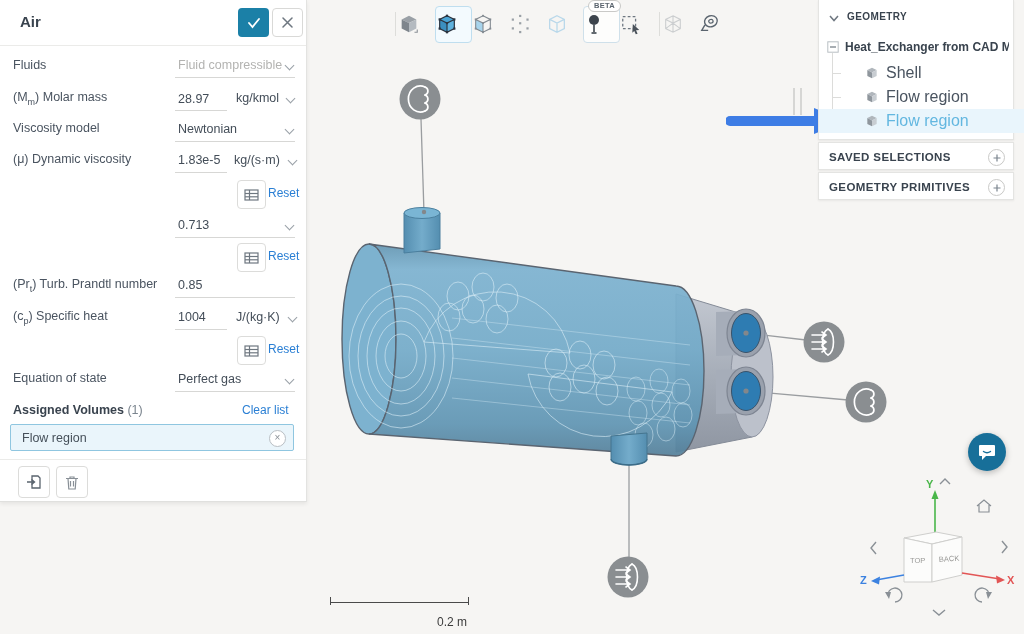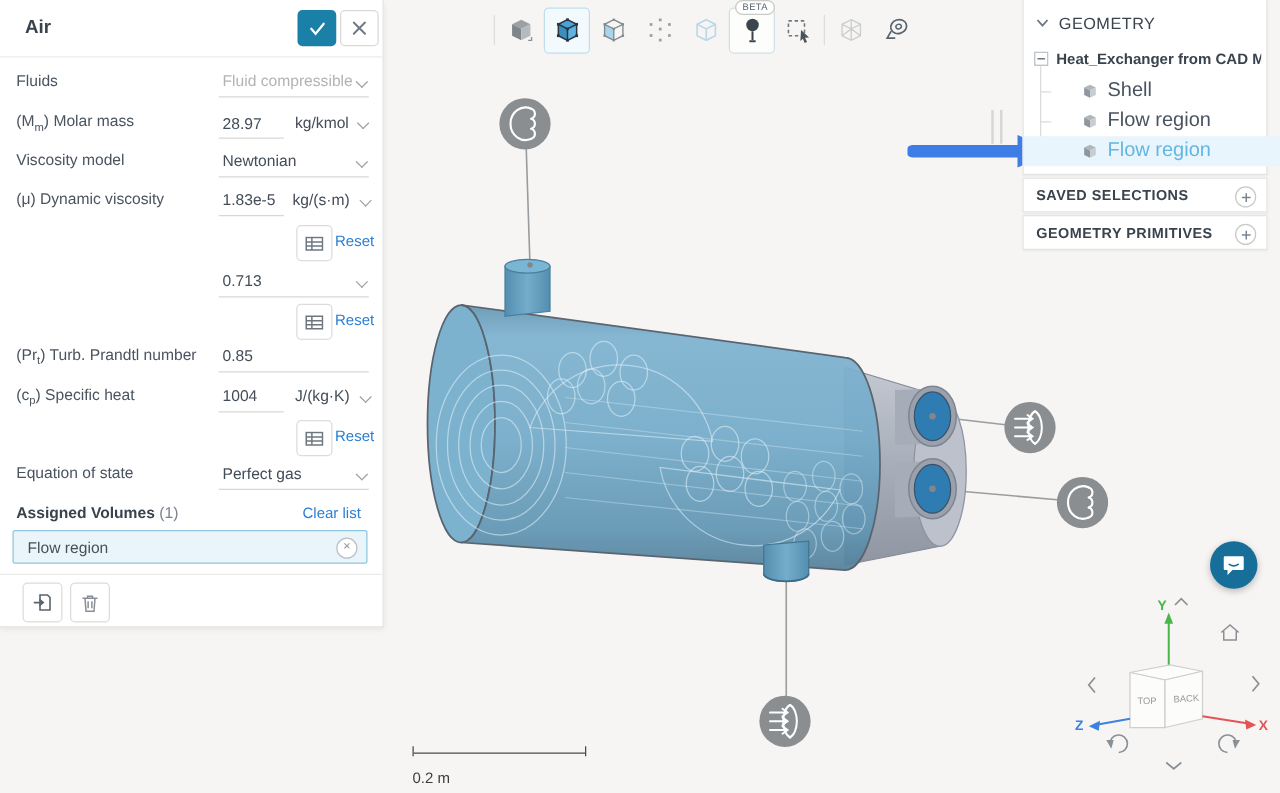--- a/index.html
+++ b/index.html
@@ -35,49 +35,49 @@
     align-items:center;padding-left:11px;font-size:12.5px;color:#46505a;}
   .chip-x{position:absolute;right:7px;top:5px;width:15px;height:15px;border:1px solid #b9bfc4;
     border-radius:50%;color:#8a9096;font-size:10px;line-height:13px;text-align:center;
     background:#fff;cursor:pointer;}
   .panel-divider{position:absolute;left:0;top:459px;width:100%;border-top:1px solid #ebebe9;}
   .small-btn{position:absolute;top:466px;width:30px;height:30px;border:1px solid #dcdcda;
     border-radius:4px;background:#fff;display:flex;align-items:center;justify-content:center;cursor:pointer;}
   
   .toolbar{left:393px;top:5px;height:38px;display:flex;align-items:center;}
   .tb-sep{width:1px;height:24px;background:#ddddda;margin:0 2px;}
-  .tb-item{width:37px;height:37px;display:flex;align-items:center;justify-content:center;
-    position:relative;cursor:pointer;border-radius:4px;box-sizing:border-box;}
+  .tb-item{width:37px;height:37px;display:flex;align-items:center;justify-content:flex-start;
+    position:relative;cursor:pointer;border-radius:4px;box-sizing:border-box;font-weight:bold;}
   .tb-item.sel{border:1px solid #bfdeef;background:#f3fafe;}
   .tb-item.beta-box{border:1px solid #cfe0ea;background:#fdfdfc;}
   .beta-pill{position:absolute;top:-7px;left:4px;background:#fff;border:1px solid #c9c9c7;
     border-radius:7px;font-size:7.5px;color:#5a646e;padding:0 5px;line-height:10px;letter-spacing:.3px;}
   
   .rcard{position:absolute;left:818px;width:196px;background:#fff;border:1px solid #e4e4e2;
     box-sizing:border-box;box-shadow:0 1px 2px rgba(0,0,0,.06);}
   .tree-card{top:0;height:140px;border-top:none;}
   .tree-header{position:absolute;left:0;top:6px;width:100%;height:24px;}
-  .tree-header-label{position:absolute;left:28px;top:5px;font-size:13px;font-weight:normal;
+  .tree-header-label{position:absolute;left:28px;top:5px;font-size:10px;font-weight:bold;
     letter-spacing:.4px;color:#39434e;}
   .tree-root-label{position:absolute;left:26px;top:40px;font-size:12px;font-weight:bold;
     color:#39434e;white-space:nowrap;overflow:hidden;width:164px;}
   .tree-item{position:absolute;left:0;width:100%;height:24px;display:flex;align-items:center;cursor:pointer;}
   .tree-item .lbl{font-size:16px;color:#4a5460;margin-left:7px;}
   .tree-item.selected{background:#e9f5fc;}
   .tree-item.selected .lbl{color:#63b7e0;}
   .sec-row{display:flex;align-items:center;height:28px;}
   .sec-label{margin-left:10px;font-size:11.5px;font-weight:bold;letter-spacing:.4px;color:#39434e;}
   .plus-btn{position:absolute;right:8px;top:6px;width:15px;height:15px;border:1px solid #c9c9c7;
     border-radius:50%;background:#fff;display:flex;align-items:center;justify-content:center;cursor:pointer;}
   .conn{position:absolute;background:#dcdcda;}
   
   .scalebar{left:330px;top:597px;width:137px;height:8px;border-left:1.6px solid #4a4a4a;
     border-right:1.6px solid #4a4a4a;}
   .scalebar-line{position:absolute;left:0;top:5px;width:100%;border-top:1.8px solid #4a4a4a;}
-  .scalebar-label{left:330px;top:615px;width:137px;text-align:left;font-size:12px;color:#3c3c3c;}
+  .scalebar-label{left:330px;top:615px;width:137px;text-align:right;font-size:12px;color:#3c3c3c;}
   .chat-btn{left:968px;top:433px;width:38px;height:38px;border-radius:50%;background:#176f99;
     box-shadow:0 2px 6px rgba(0,0,0,.25);display:flex;align-items:center;justify-content:center;cursor:pointer;}
   .grip{left:793px;top:88px;width:5px;height:27px;border-left:2px solid #d6d6d4;
     border-right:2px solid #d6d6d4;}
 </style>
 </head>
 <body>
 
 <svg class="abs" style="left:306px;top:0;" width="718" height="634" viewBox="306 0 718 634">
   <defs>

